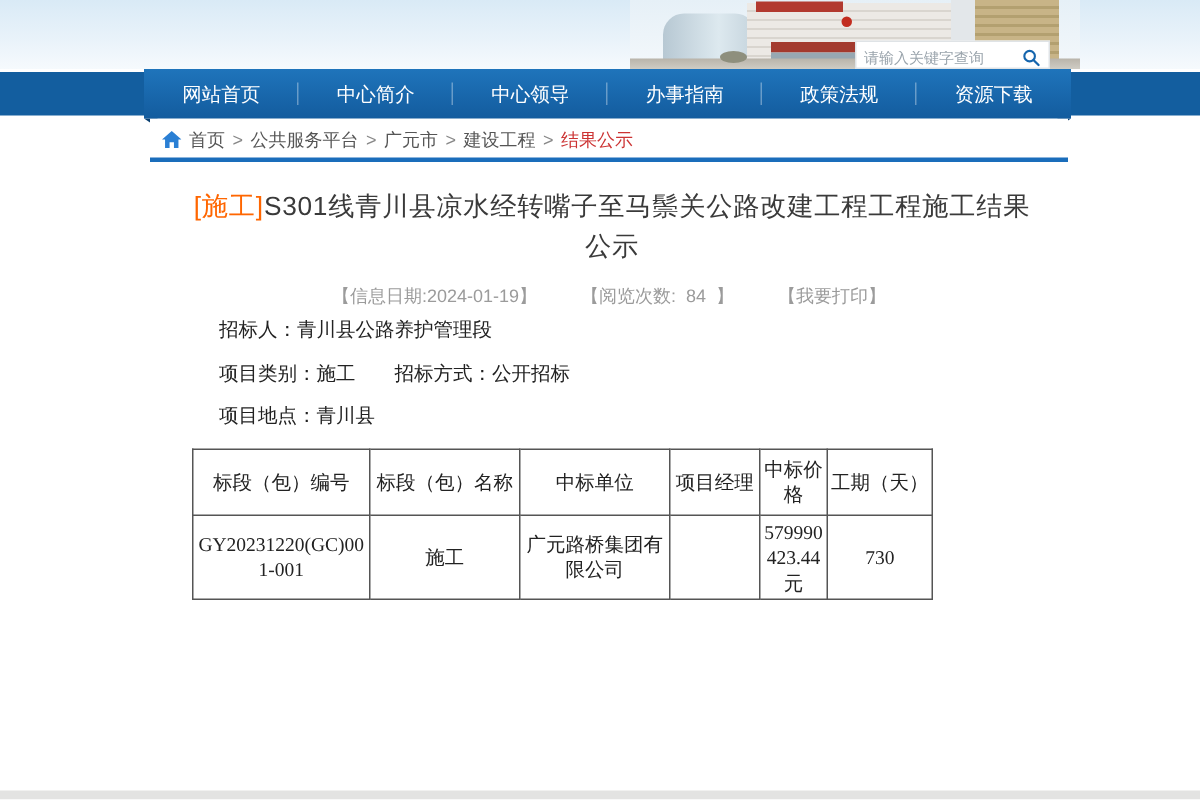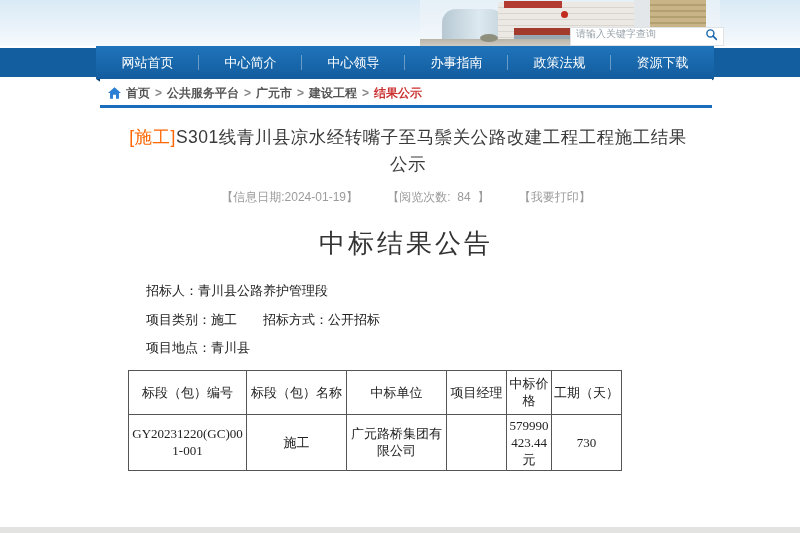--- a/index.html
+++ b/index.html
@@ -31,22 +31,22 @@
   .b-white   { position:absolute; left:214px; top:0; width:16px; height:46px; background:#e3e7ea; }
   .b-gold    { position:absolute; left:230px; top:0; width:56px; height:46px;
                background:repeating-linear-gradient(180deg,#c8b487 0 4px,#b3a070 4px 6px); }
   .b-ground  { position:absolute; left:0; bottom:0; width:300px; height:7px;
                background:linear-gradient(180deg,#b9b4aa,#cfccc4); }
   .b-tree1,.b-tree2 { position:absolute; bottom:4px; width:18px; height:8px;
                border-radius:50%; background:#8e8f7d; }
   .b-tree1 { left:60px; } .b-tree2 { left:180px; }
 
   .search-box {
-    position:absolute; top:27px; left:570px; width:154px; height:19px;
-    background:#ffffff; border:1px solid #dfe3e6; display:flex; align-items:flex-start;
+    position:absolute; top:27px; left:570px; width:130px; height:19px;
+    background:#ffffff; border:1px solid #dfe3e6; display:flex; align-items:flex-end;
     padding:0 5px; z-index:5;
   }
   .search-box input {
     flex:1; border:0; outline:none; background:transparent;
     font-size:10px; color:#333; font-family:"Liberation Sans",sans-serif; min-width:0;
   }
   .search-box input::placeholder { color:#9aa4ac; }
   .search-icon { width:13px; height:13px; flex:0 0 13px; cursor:pointer; }
 
   
@@ -71,21 +71,21 @@
     border-right:1px solid rgba(255,255,255,.35);
   }
 
   
   .content {
     position:absolute; top:79px; left:100px; width:612px; height:448px;
     background:#ffffff;
   }
   .breadcrumb {
     display:flex; align-items:center; height:24px; padding:4px 8px 0 8px;
-    font-size:12px; color:#555;font-weight:bold;
+    font-size:12px; color:#555;
   }
   .home-icon { width:13px; height:12px; margin-right:5px; }
   .crumb { cursor:pointer; }
   .crumb-sep { margin:0 5px; color:#888; }
   .crumb-last { color:#cc3333; }
   .blue-line { height:3px; background:#1a6dbb; margin-top:2px; }
 
   .article { padding:0 28px; }
   .doc-title {
     margin:16px auto 0 auto; width:560px; text-align:center;
@@ -186,21 +186,20 @@
   <div class="article">
     <h1 class="doc-title"><span class="tag">[施工]</span><span>S301线青川县凉水经转嘴子至马鬃关公路改建工程工程施工结果公示</span></h1>
 
     <div class="meta-row">
       <span class="block">【信息日期:2024-01-19】</span>
       <span class="block"><span>【阅览次数:</span>&nbsp;&nbsp;<span>84</span>&nbsp;&nbsp;<span>】</span></span>
       <span class="block meta-print">【我要打印】</span>
     </div>
 
     <div class="doc">
-      <h2 class="notice-heading">中标结果公告</h2>
 
       <div class="fields">
         <p><span>招标人：</span><span>青川县公路养护管理段</span></p>
         <p><span>项目类别：</span><span>施工</span><span class="pair2">招标方式：</span><span>公开招标</span></p>
         <p><span>项目地点：</span><span>青川县</span></p>
       </div>
 
       <table class="bid-table">
         <colgroup>
           <col class="c1">

